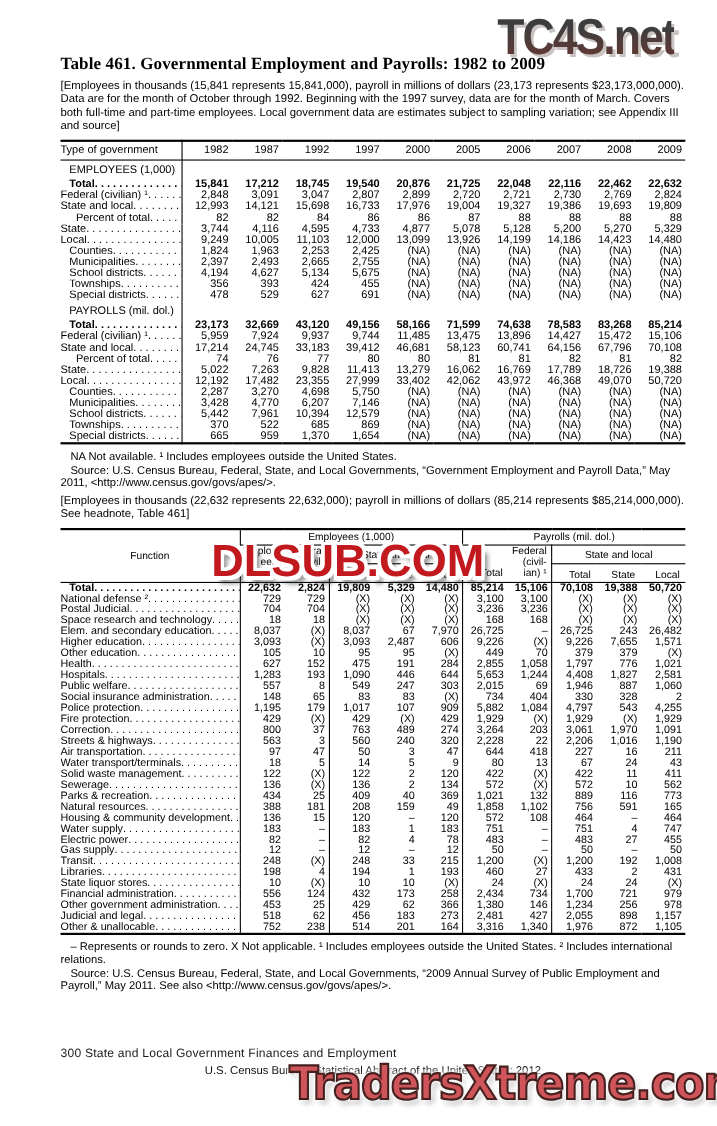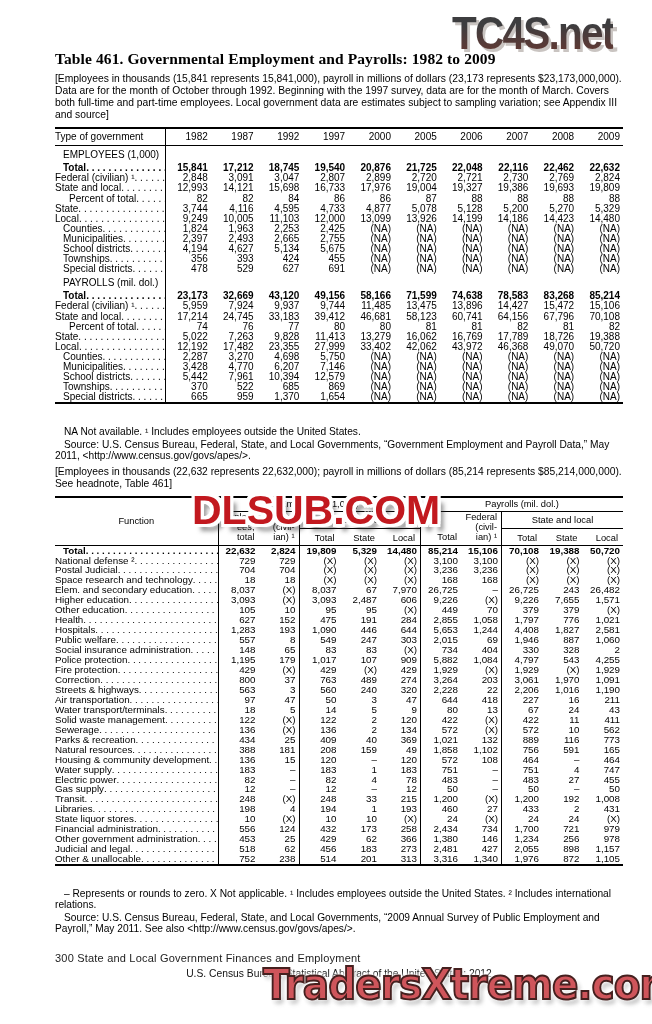--- a/index.html
+++ b/index.html
@@ -44,21 +44,21 @@
   td.num { text-align:right; padding-right:3px; }
   td.rowlabel .lw { display:flex; align-items:baseline; overflow:hidden; }
   td.rowlabel .lt { white-space:nowrap; }
   td.rowlabel .leader { flex:1 1 auto; overflow:hidden; white-space:nowrap; color:#000; }
   td.rowlabel .leader::before { content:" . . . . . . . . . . . . . . . . . . . . . . . . . . . . . . . . . . . . . . . ."; }
   td.rowlabel.section { padding:4px 0 3px 0; }
   .ind1 .lw { padding-left:8px; }
   .ind2 .lw { padding-left:14px; }
 
   .fn { font-size:10.2px; line-height:11px; margin-top:2px; text-indent:9px; }
-  .fn.first { margin-top:22px; }
+  .fn.first { margin-top:6px; }
   .t462-ttl { margin-top:18px; }
 
   
   .pagefooter { position:absolute; left:55px; width:568px; top:952px; }
   .page-label { font-size:11px; color:#1c1c1c; letter-spacing:.2px; }
   .attrib { text-align:center; font-size:10.3px; margin-top:4px; color:#111; }
 
   
   .wm { position:absolute; z-index:5; pointer-events:none; }
   .wm span { position:absolute; left:0; top:0; white-space:nowrap; }
@@ -1168,21 +1168,21 @@
             <td class="rowlabel ind0">
               <div class="lw">
                 <span class="lt">Other &amp; unallocable</span>
                 <span class="leader"></span>
               </div>
             </td>
             <td class="num">752</td>
             <td class="num">238</td>
             <td class="num">514</td>
             <td class="num">201</td>
-            <td class="num">313</td>
+            <td class="num">164</td>
             <td class="num">3,316</td>
             <td class="num">1,340</td>
             <td class="num">1,976</td>
             <td class="num">872</td>
             <td class="num">1,105</td>
           </tr>
         </tbody>
     </table>
 
     <p class="fn first">– Represents or rounds to zero. X Not applicable. ¹ Includes employees outside the United States. ² Includes international relations.</p>

